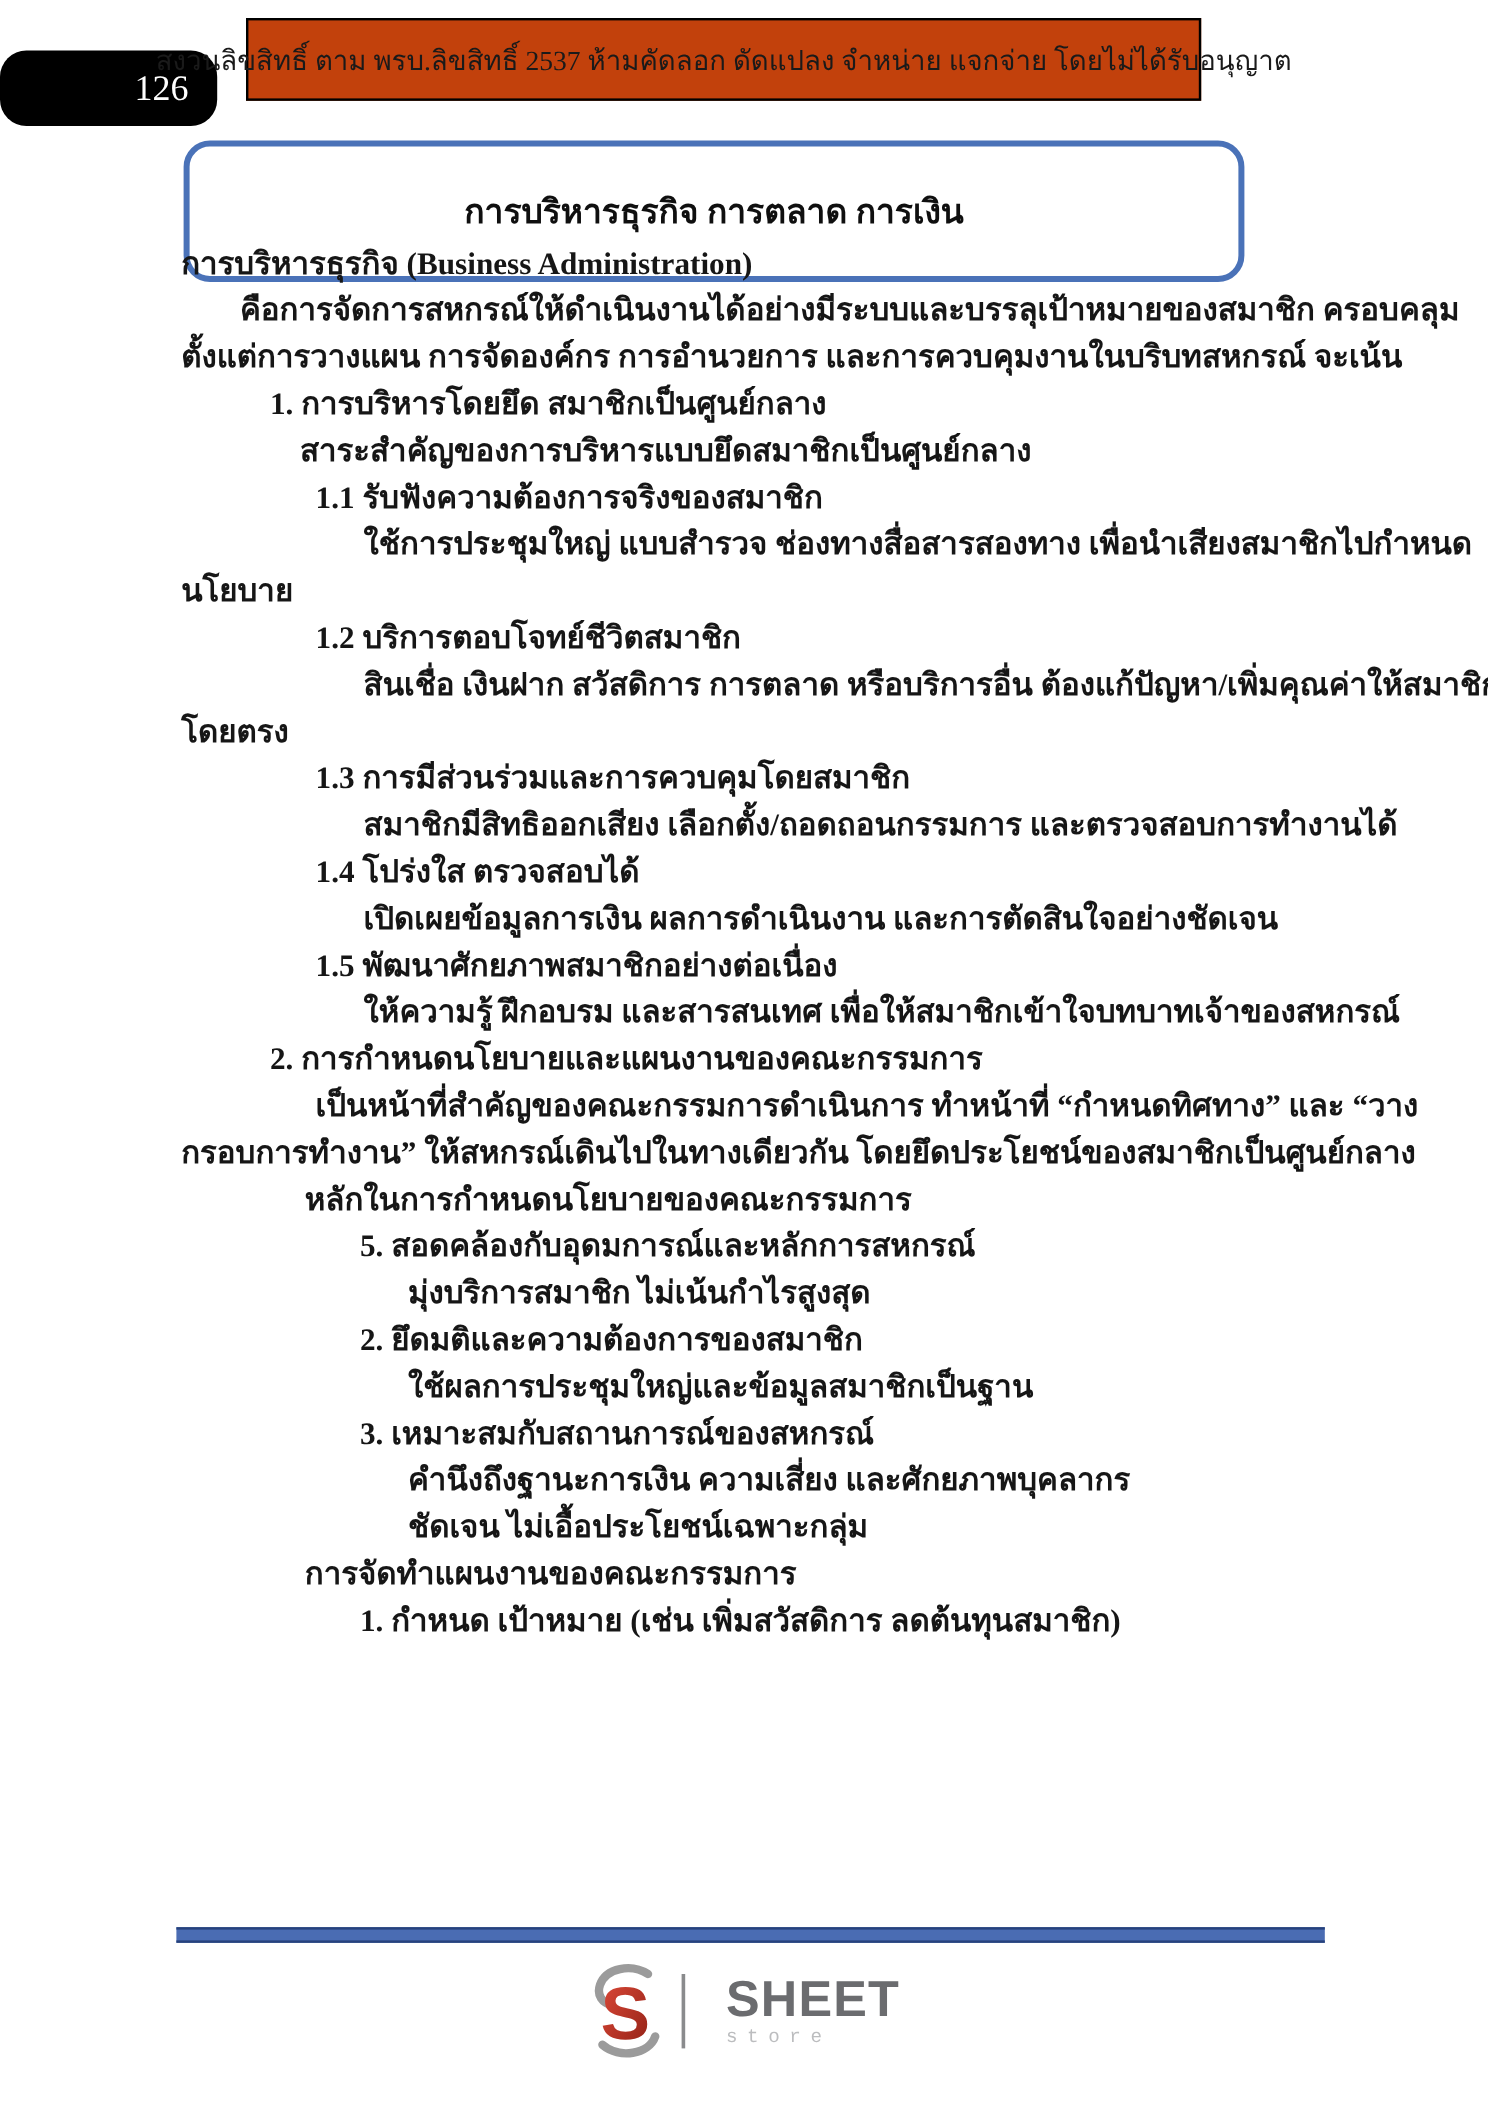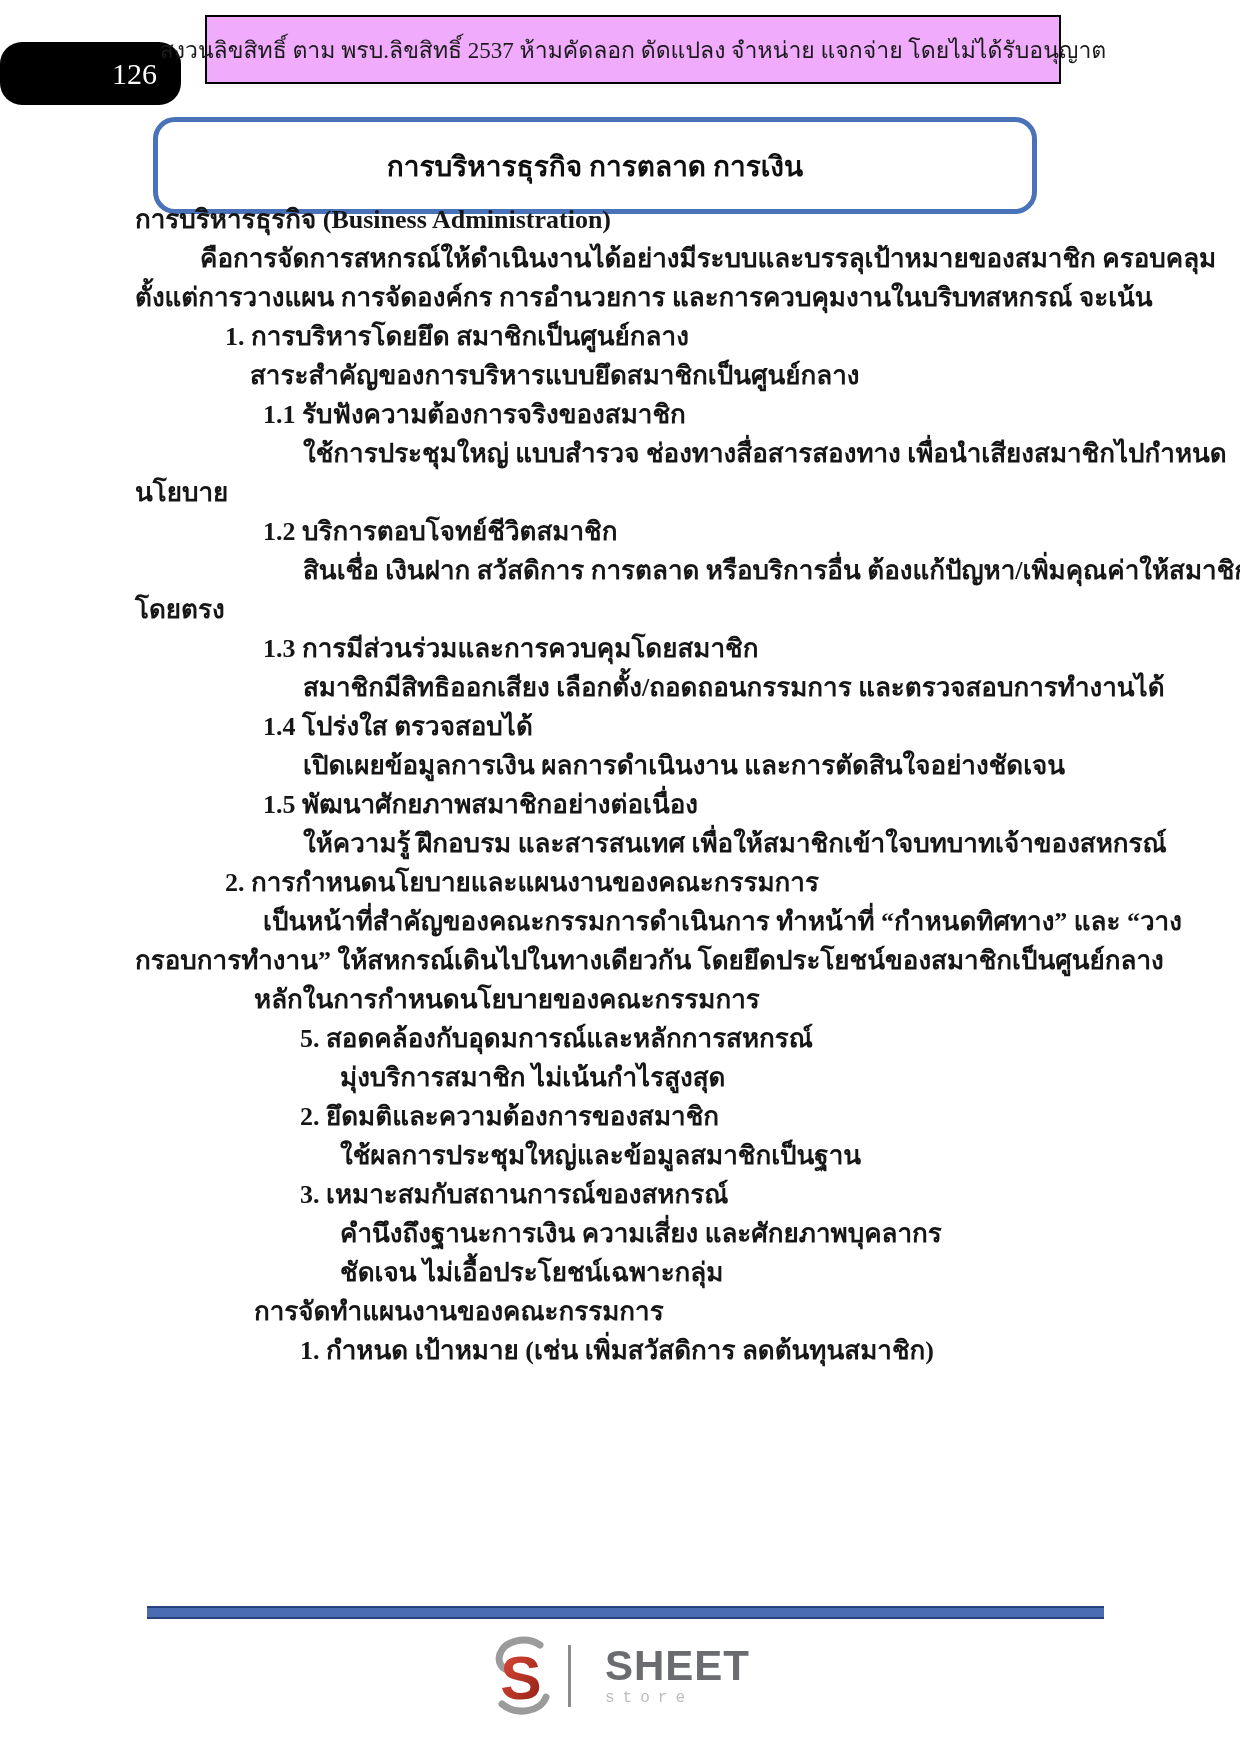--- a/index.html
+++ b/index.html
@@ -19,41 +19,41 @@
     font-family:"Liberation Serif", serif;
     color:#161616;
   }
   .page-number-box{
     position:absolute;left:0;top:42px;width:181px;height:63px;
     background:#000000;color:#ffffff;
     font-family:"Liberation Serif", serif;
     font-size:30px;line-height:63px;text-align:right;padding-right:24px;border-radius:22px;
   }
   .copyright-box{
-    position:absolute;left:205px;top:15px;width:856px;height:69px;
-    border:2px solid #000000;background:#f0abfc;
+    position:absolute;left:205px;top:15px;width:796px;height:69px;
+    border:2px solid #000000;background:#c2410c;
     display:flex;align-items:center;justify-content:center;
     font-size:23px;color:#1a1a1a;white-space:nowrap;
   }
   .title-box{
-    position:absolute;left:153px;top:117px;width:884px;height:97px;
+    position:absolute;left:153px;top:117px;width:884px;height:118px;
     border:5px solid var(--accent_blue);border-radius:22px;background:#ffffff;
     display:flex;align-items:center;justify-content:center;
   }
   .title-box .title-text{
     font-size:28px;font-weight:bold;color:#0f0f0f;white-space:nowrap;
   }
   .document-body{
     position:absolute;left:135px;top:200px;width:990px;
   }
   .document-body p.line{
     height:39px;line-height:39px;font-size:26px;white-space:nowrap;font-weight:bold;
   }
   .document-body p.bold{font-weight:bold;}
-  .ind0{margin-left:0;}
+  .ind0{margin-left:16px;}
   .ind1{margin-left:65px;}
   .ind2{margin-left:90px;}
   .ind3{margin-left:115px;}
   .ind4{margin-left:128px;}
   .ind5{margin-left:168px;}
   .ind6{margin-left:119px;}
   .ind7{margin-left:165px;}
   .ind8{margin-left:205px;}
   .footer-bar{
     position:absolute;left:147px;top:1606px;width:957px;height:13px;

